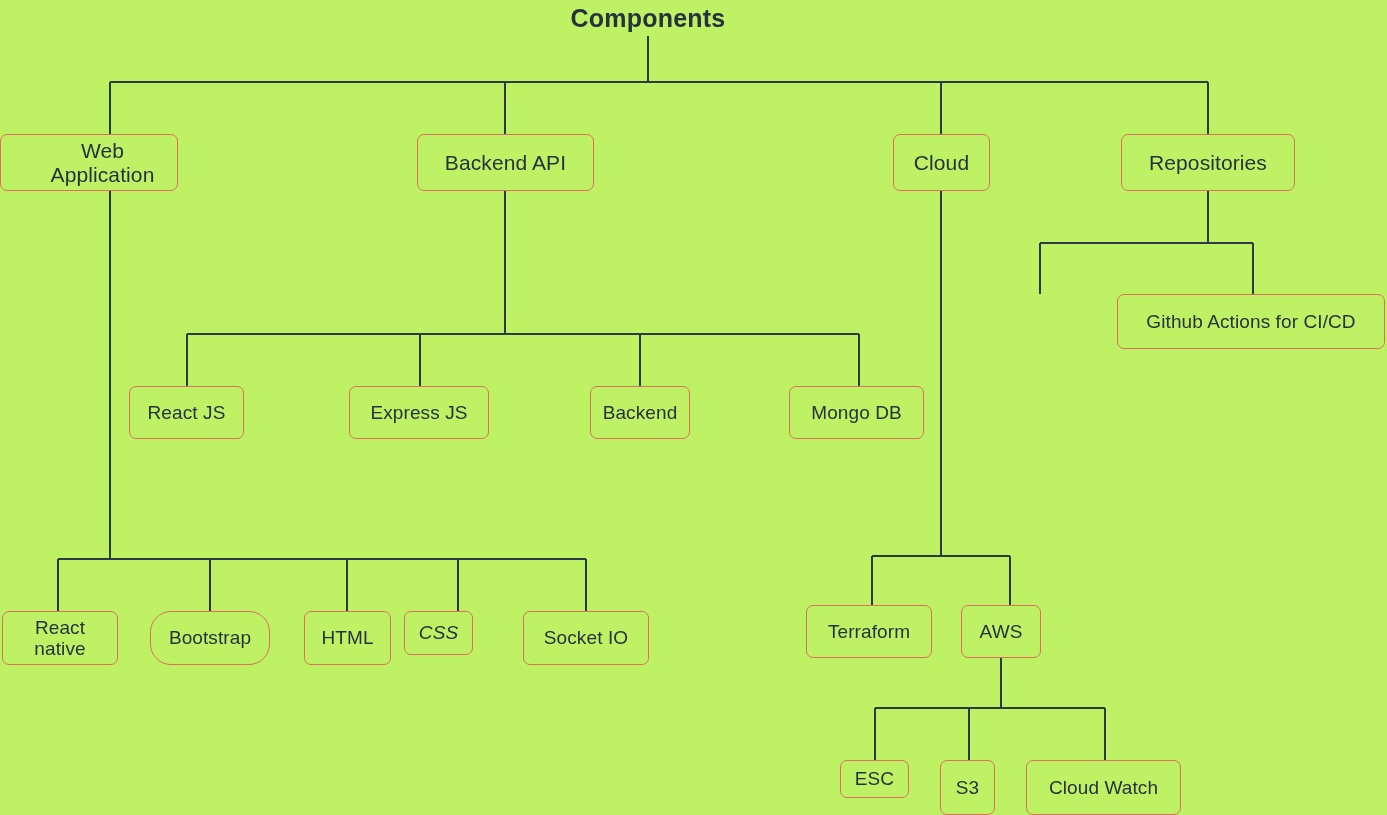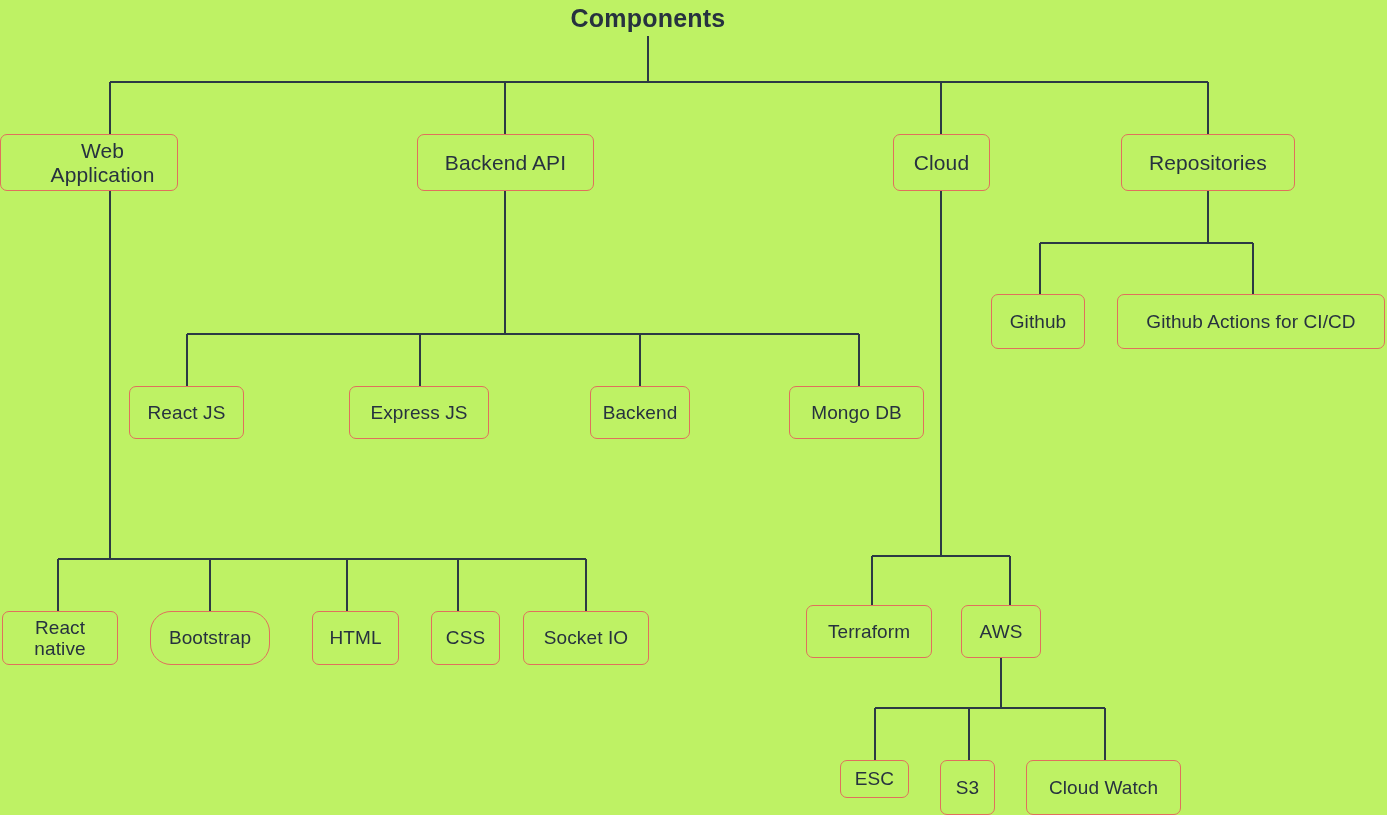--- a/index.html
+++ b/index.html
@@ -110,33 +110,32 @@
     </g>
   </svg>
 
   <div class="title" style="left: 648px; top: 18px; transform: translate(-50%, -50%);">Components</div>
 
   <div class="node" style="left: 0px; top: 134px; width: 178px; height: 57px; padding-left: 27px;">Web Application</div>
   <div class="node" style="left: 417px; top: 134px; width: 177px; height: 57px;">Backend API</div>
   <div class="node" style="left: 893px; top: 134px; width: 97px; height: 57px;">Cloud</div>
   <div class="node" style="left: 1121px; top: 134px; width: 174px; height: 57px;">Repositories</div>
 
-  <div class="node small" style="left: 991px; top: 294px; width: 94px; height: 55px;">Github</div>
   <div class="node small" style="left: 1117px; top: 294px; width: 268px; height: 55px;">Github Actions for CI/CD</div>
 
   <div class="node small" style="left: 129px; top: 386px; width: 115px; height: 53px;">React JS</div>
   <div class="node small" style="left: 349px; top: 386px; width: 140px; height: 53px;">Express JS</div>
   <div class="node small" style="left: 590px; top: 386px; width: 100px; height: 53px;">Backend</div>
   <div class="node small" style="left: 789px; top: 386px; width: 135px; height: 53px;">Mongo DB</div>
 
   <div class="node small" style="left: 2px; top: 611px; width: 116px; height: 54px;">React
 native</div>
   <div class="node small" style="left: 150px; top: 611px; width: 120px; height: 54px; border-radius: 21px;">Bootstrap</div>
-  <div class="node small" style="left: 304px; top: 611px; width: 87px; height: 54px; margin-left: 8px;">HTML</div>
-  <div class="node small" style="left: 431px; top: 611px; width: 69px; height: 54px;">CSS</div>
+  <div class="node small" style="left: 304px; top: 611px; width: 87px; height: 54px;">HTML</div>
+  <div class="node small" style="left: 404px; top: 611px; width: 69px; height: 44px; font-style: italic;">CSS</div>
   <div class="node small" style="left: 523px; top: 611px; width: 126px; height: 54px;">Socket IO</div>
 
   <div class="node small" style="left: 806px; top: 605px; width: 126px; height: 53px;">Terraform</div>
   <div class="node small" style="left: 961px; top: 605px; width: 80px; height: 53px;">AWS</div>
 
   <div class="node small" style="left: 840px; top: 760px; width: 69px; height: 38px;">ESC</div>
   <div class="node small" style="left: 940px; top: 760px; width: 55px; height: 55px;">S3</div>
   <div class="node small" style="left: 1026px; top: 760px; width: 155px; height: 55px;">Cloud Watch</div>
 
 </div>

